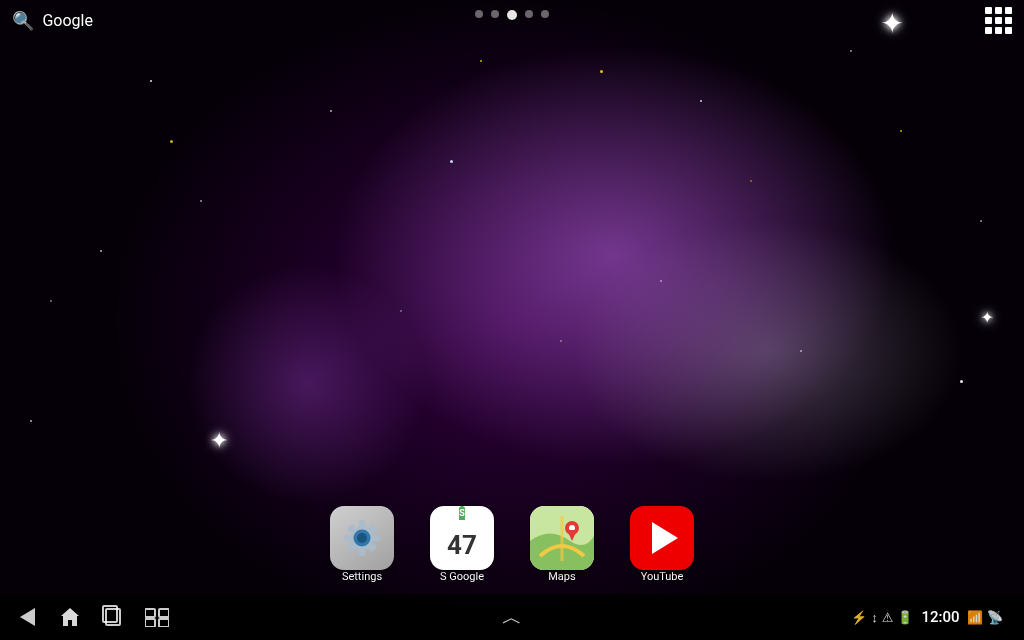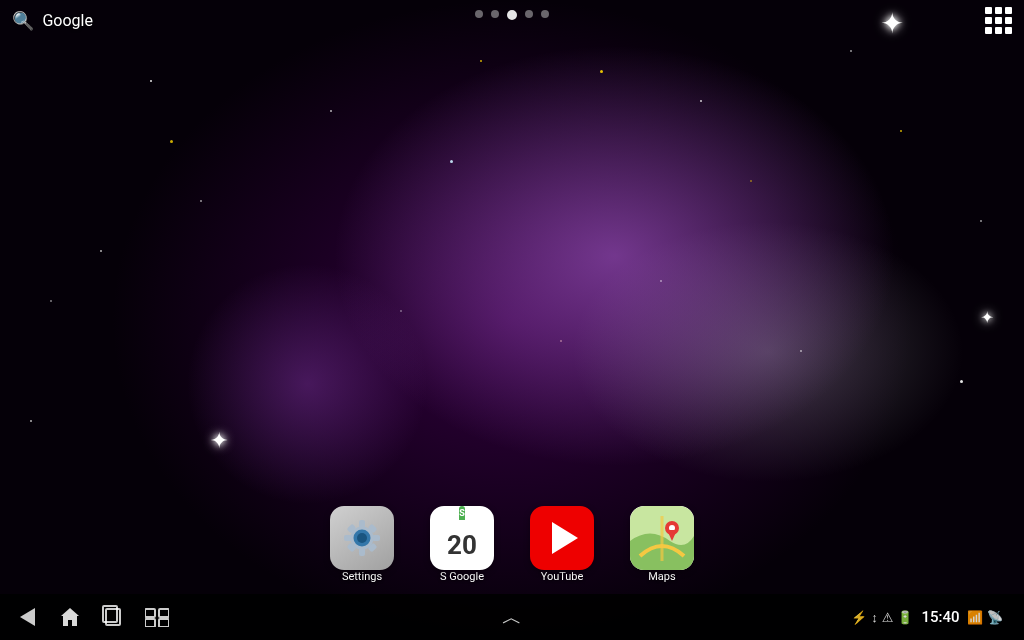--- a/index.html
+++ b/index.html
@@ -419,48 +419,48 @@
           <rect x="33.5" y="12.5" width="6" height="8" rx="2" transform="rotate(-45 36.5 16.5)"></rect>
         </g>
       </svg>
     </div>
     <span class="app-label">Settings</span>
   </div>
 
   <div class="app-icon">
     <div class="app-icon-img splanner-icon-bg" style="flex-direction:column;padding:0;overflow:hidden;">
       <div class="cal-header">S</div>
-      <div class="cal-date">20</div>
+      <div class="cal-date">47</div>
     </div>
     <span class="app-label">S Google</span>
   </div>
 
-
-  <div class="app-icon">
-    <div class="app-icon-img youtube-icon-bg">
-      <div class="yt-play"></div>
-    </div>
-    <span class="app-label">YouTube</span>
-  </div>
 
   <div class="app-icon">
     <div class="app-icon-img" style="background:white;box-shadow:0 2px 6px rgba(0,0,0,0.4);">
       <svg width="64" height="64" viewBox="0 0 64 64">
         <rect width="64" height="64" rx="14" fill="#c8e6a0"></rect>
         <path d="M0 35 Q20 20 40 35 Q55 45 64 30 L64 64 L0 64Z" fill="#88c060"></path>
 
         <path d="M10 50 Q32 30 54 50" stroke="#f5c842" stroke-width="4" fill="none"></path>
         <path d="M32 10 L32 55" stroke="#f5c842" stroke-width="3" fill="none" opacity="0.7"></path>
 
         <circle cx="42" cy="22" r="7" fill="#e53935"></circle>
         <circle cx="42" cy="22" r="3" fill="white"></circle>
         <polygon points="42,35 37,24 47,24" fill="#e53935"></polygon>
       </svg>
     </div>
     <span class="app-label">Maps</span>
+  </div>
+
+  <div class="app-icon">
+    <div class="app-icon-img youtube-icon-bg">
+      <div class="yt-play"></div>
+    </div>
+    <span class="app-label">YouTube</span>
   </div>
 
 
 
 
 </div>
 
 <div id="nav-bar">
   <div id="nav-left">
     <div class="nav-back" title="Back"></div>
@@ -482,19 +482,19 @@
     <div class="up-arrow">︿</div>
   </div>
 
   <div id="nav-right">
     <div class="status-icons">
       <span class="status-icon-small">⚡</span>
       <span class="status-icon-small">↕</span>
       <span class="status-icon-small">⚠</span>
       <span class="status-icon-small">🔋</span>
     </div>
-    <span class="status-time">15:40</span>
+    <span class="status-time">12:00</span>
     <div class="status-icons">
       <span class="status-icon-small">📶</span>
       <span class="status-icon-small">📡</span>
     </div>
   </div>
 </div>
 
 </body></html>

